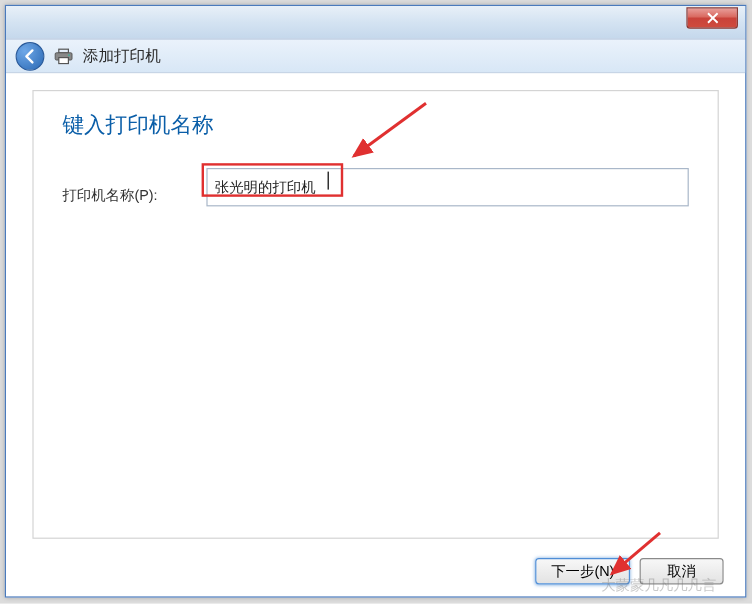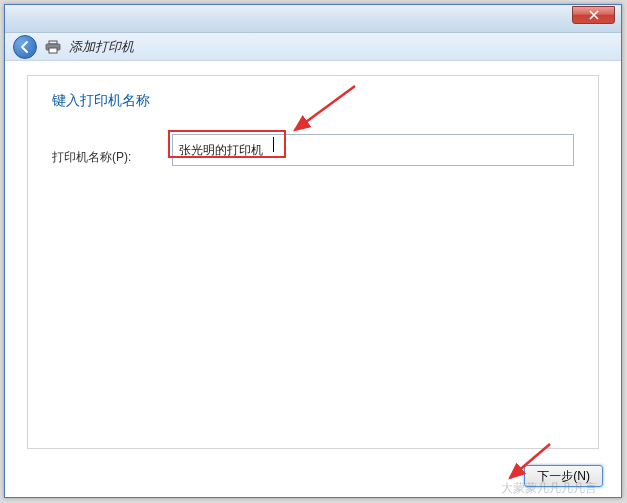--- a/index.html
+++ b/index.html
@@ -73,34 +73,34 @@
       align-items: center;
       justify-content: center;
       cursor: pointer;
     }
     .back-btn svg { width: 14px; height: 14px; }
     .printer-icon {
       width: 16px;
       height: 14px;
       display: inline-block;
     }
-    .nav-title { color: #2a2a2a; font-size: 13px; font-style: italic; }
+    .nav-title { color: #2a2a2a; font-size: 13px; }
     .content-panel {
       position: absolute;
       top: 70px;
       left: 22px;
       right: 22px;
       bottom: 48px;
       background: #fff;
       border: 1px solid #d4d4d4;
       padding: 16px 24px;
     }
     .heading {
       color: #0a5ea8;
-      font-size: 14px;
+      font-size: 18px;
       margin-bottom: 24px;
     }
     .field-row {
       display: flex;
       align-items: flex-end;
       margin-bottom: 30px;
     }
     .field-label {
       width: 120px;
       color: #333;
@@ -223,20 +223,21 @@
         <input type="text" class="field-input" value="张光明的打印机" style="">
         <div class="input-highlight"></div>
         <div class="cursor-caret"></div>
       </div>
     </div>
 
   </div>
 
   <div class="footer">
     <button class="btn btn-primary">下一步(N)</button>
+    <button class="btn">取消</button>
   </div>
 
 </div>
 
 <div class="arrow arrow-1">
   <svg width="80" height="60">
     <defs>
       <marker id="ah1" markerWidth="8" markerHeight="8" refX="6" refY="3" orient="auto">
         <path d="M0,0 L7,3 L0,6 Z" fill="#e03030"></path>
       </marker>

